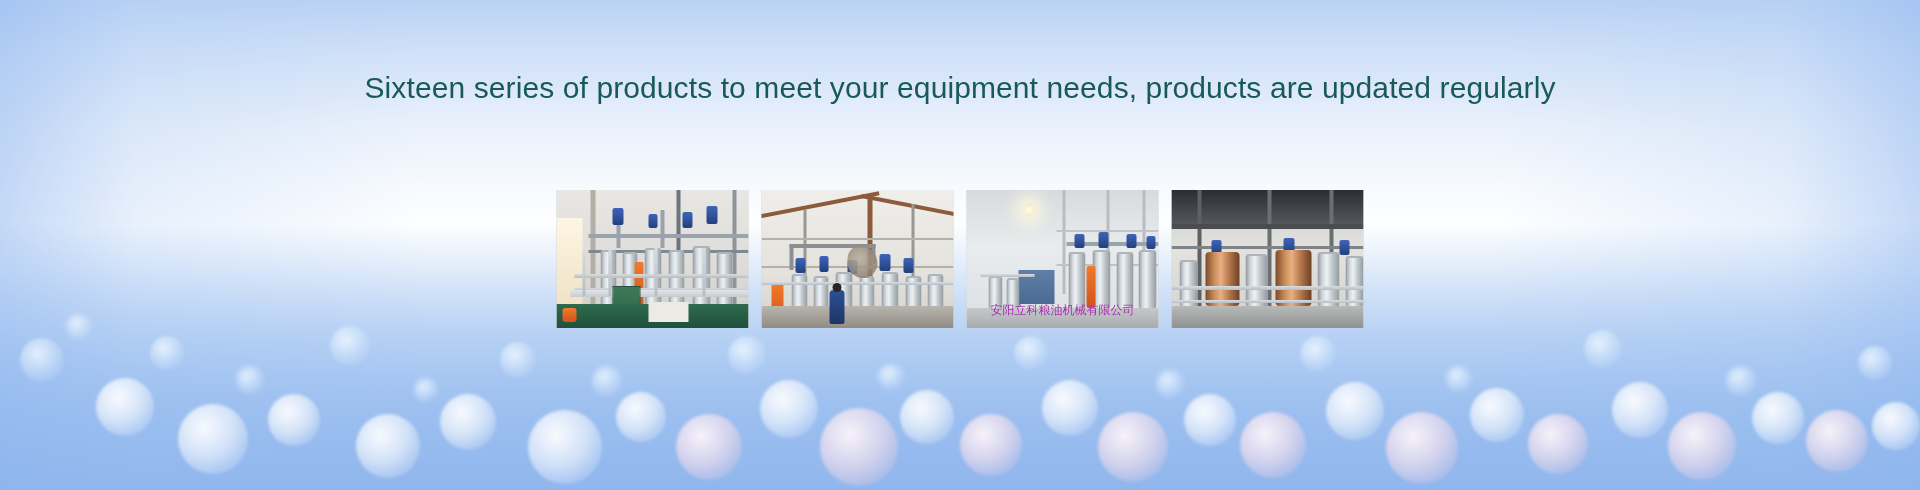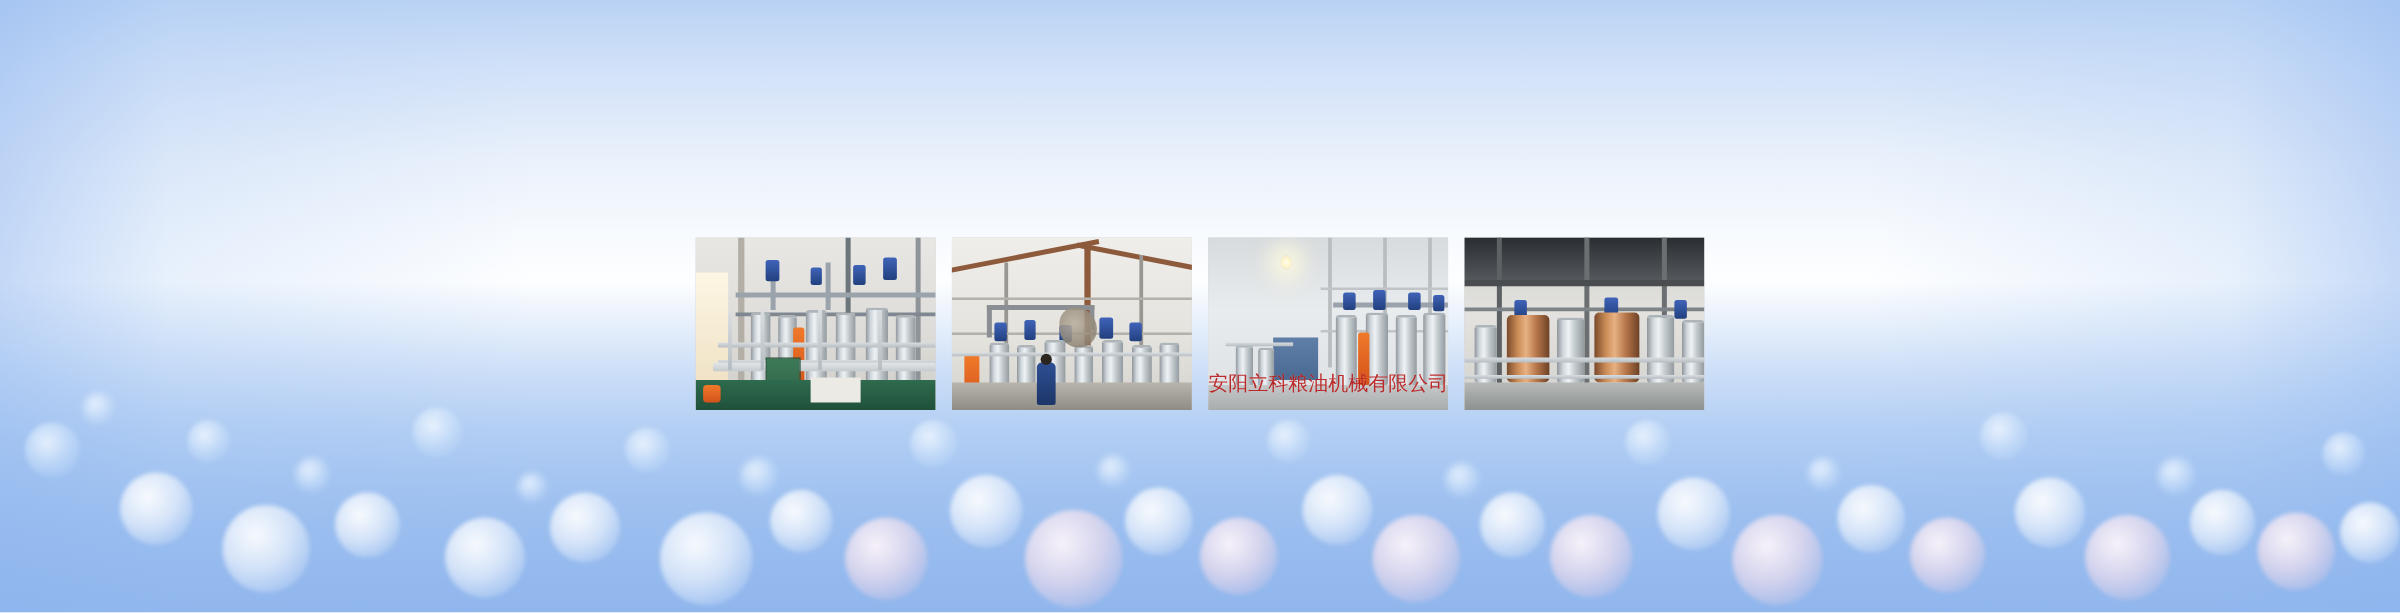--- a/index.html
+++ b/index.html
@@ -221,24 +221,24 @@
     box-shadow: 0 0 16px 9px rgba(255,250,222,0.85);
   }
   .p3-door {
     position: absolute;
     background: linear-gradient(180deg,#5f7fa8,#4a6a92);
   }
   .watermark {
     position: absolute;
     left: 0; right: 0;
     bottom: 12px;
-    text-align: right;
-    font-size: 16px;
+    text-align: center;
+    font-size: 12px;
     line-height: 1;
-    color: #b91c1c;
+    color: #a21caf;
     opacity: 0.92;
     white-space: nowrap;
     text-shadow: 0 0 1px rgba(255,255,255,0.35);
   }
 
   
   .p4-copper {
     position: absolute;
     border-radius: 4px;
     background: linear-gradient(90deg,#7a4a2c 0%,#c98b56 25%,#e7b183 45%,#b5764a 70%,#6d4126 100%);
@@ -295,20 +295,21 @@
     <div class="bokeh cool" style="left:1584px; bottom:122px; width:38px; height:38px;"></div>
     <div class="bokeh" style="left:1612px; bottom:52px;  width:56px; height:56px;"></div>
     <div class="bokeh warm" style="left:1668px; bottom:10px;  width:68px; height:68px;"></div>
     <div class="bokeh cool tiny" style="left:1726px; bottom:94px; width:30px; height:30px;"></div>
     <div class="bokeh" style="left:1752px; bottom:46px;  width:52px; height:52px;"></div>
     <div class="bokeh warm" style="left:1806px; bottom:18px;  width:62px; height:62px;"></div>
     <div class="bokeh cool" style="left:1858px; bottom:110px; width:34px; height:34px;"></div>
     <div class="bokeh" style="left:1872px; bottom:40px;  width:48px; height:48px;"></div>
   </div>
 
+  <div class="heading">Sixteen series of products to meet your equipment needs, products are updated regularly</div>
 
   <div class="gallery">
 
     <div class="photo">
       <div class="scene">
         <div class="wall"></div>
         <div class="p1-window" style="left:0; top:28px; width:26px; height:86px;"></div>
         <div class="beam" style="left:34px; top:0; width:5px; height:138px;"></div>
         <div class="beam" style="left:120px; top:0; width:4px; height:120px; background:#6c757c;"></div>
         <div class="beam" style="left:176px; top:0; width:4px; height:138px; background:#8f9499;"></div>

